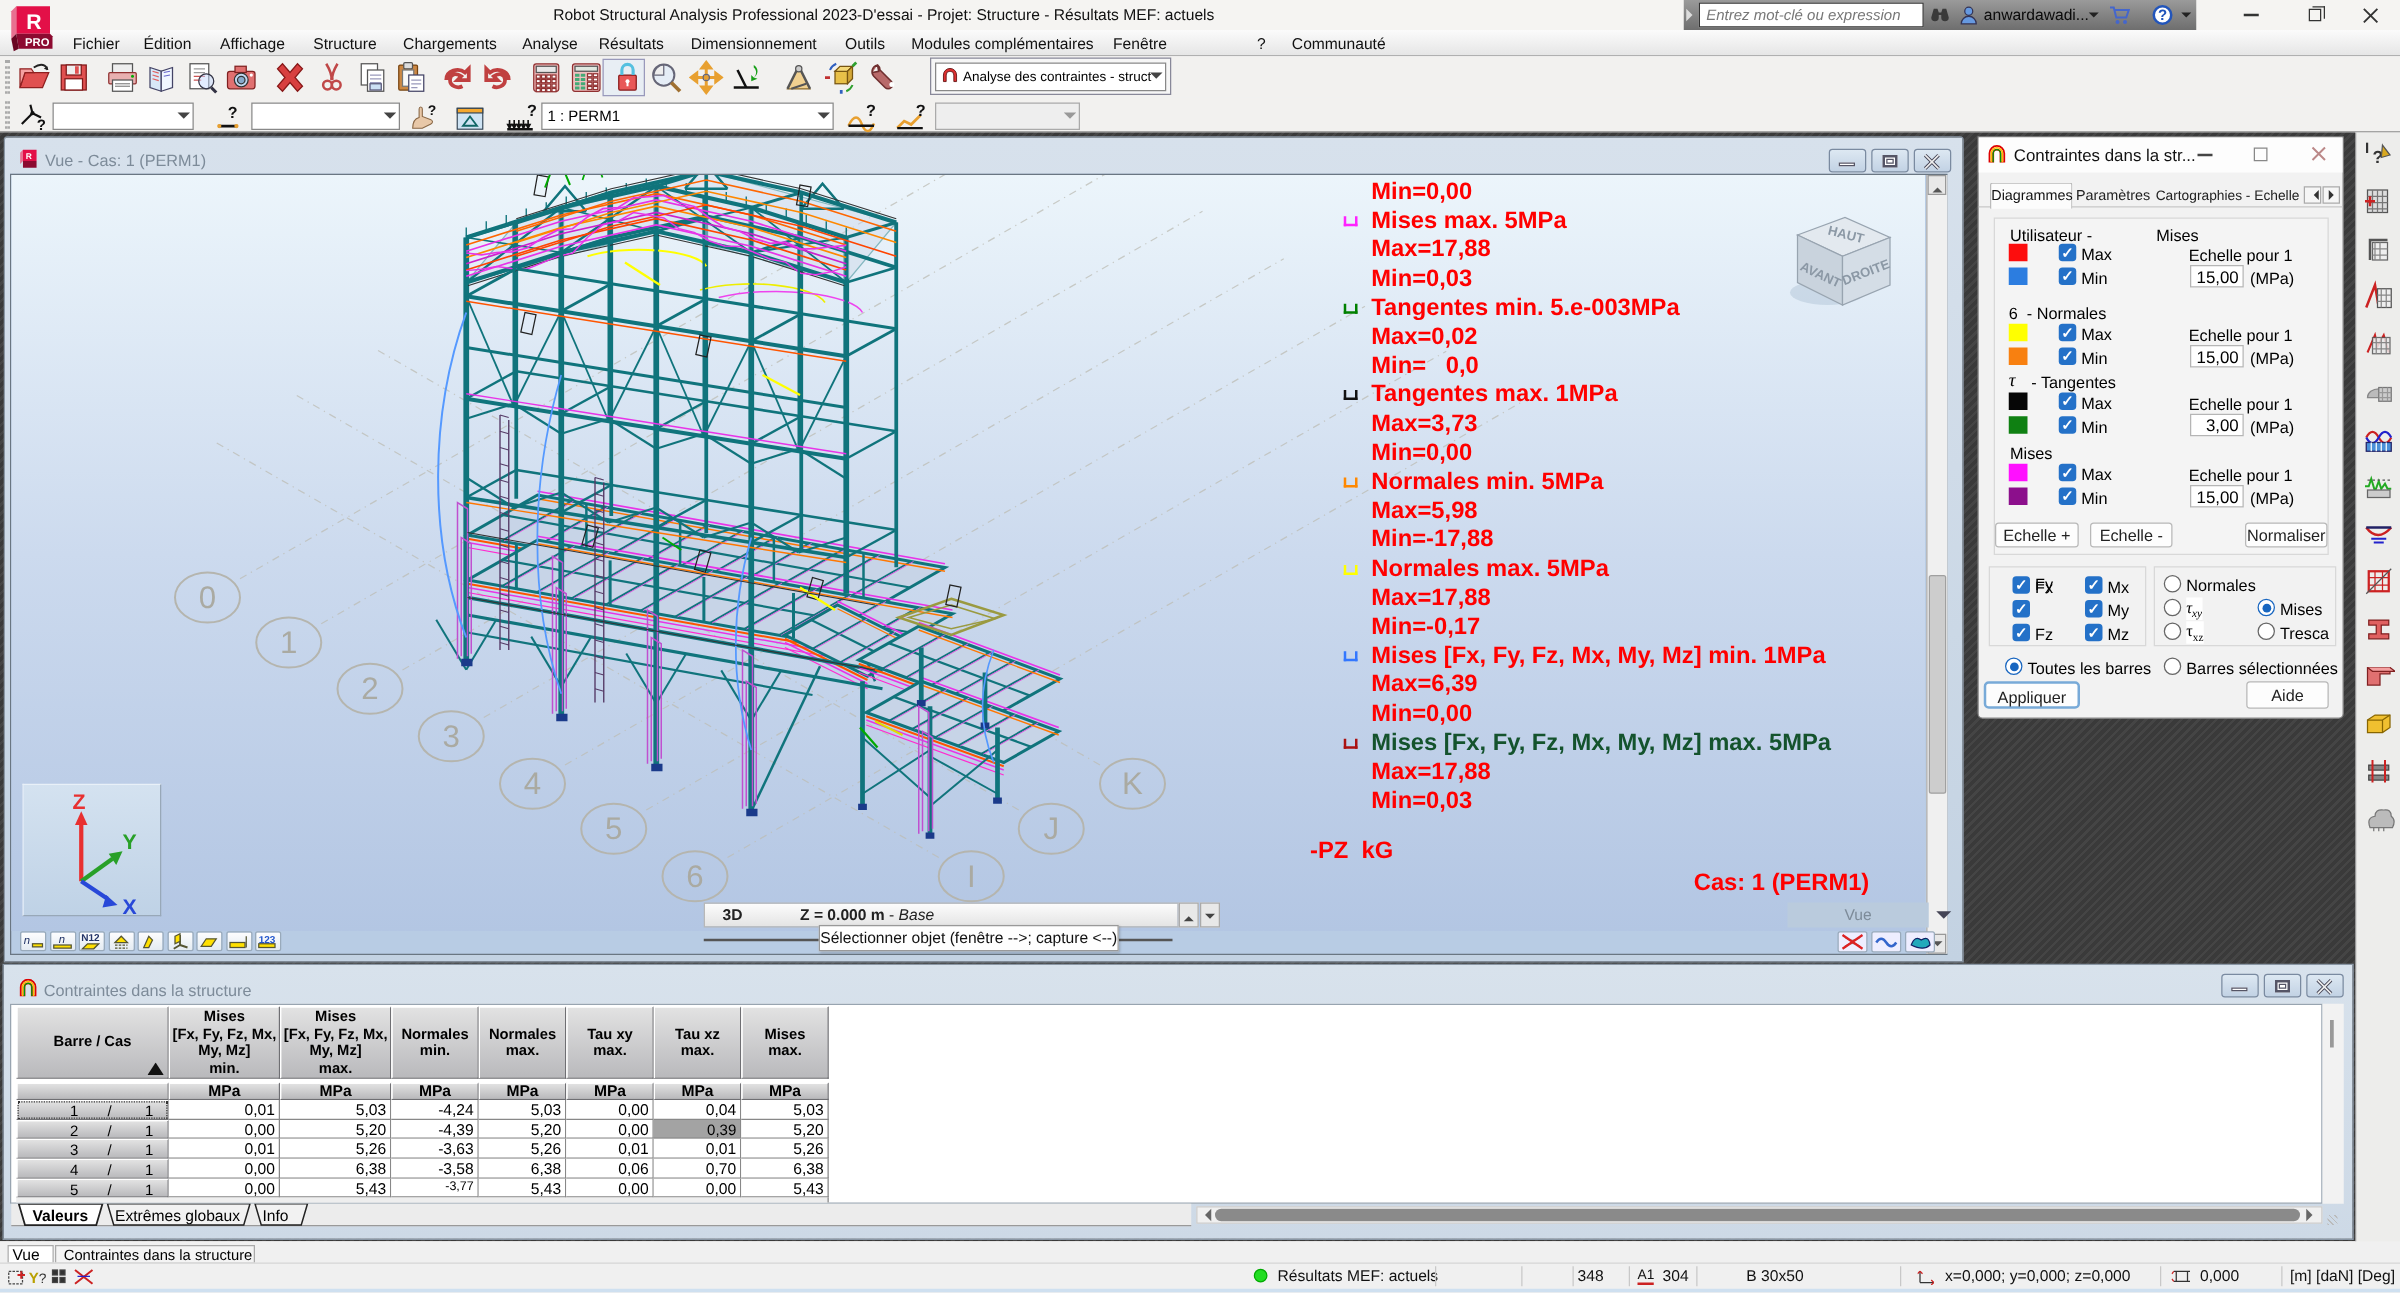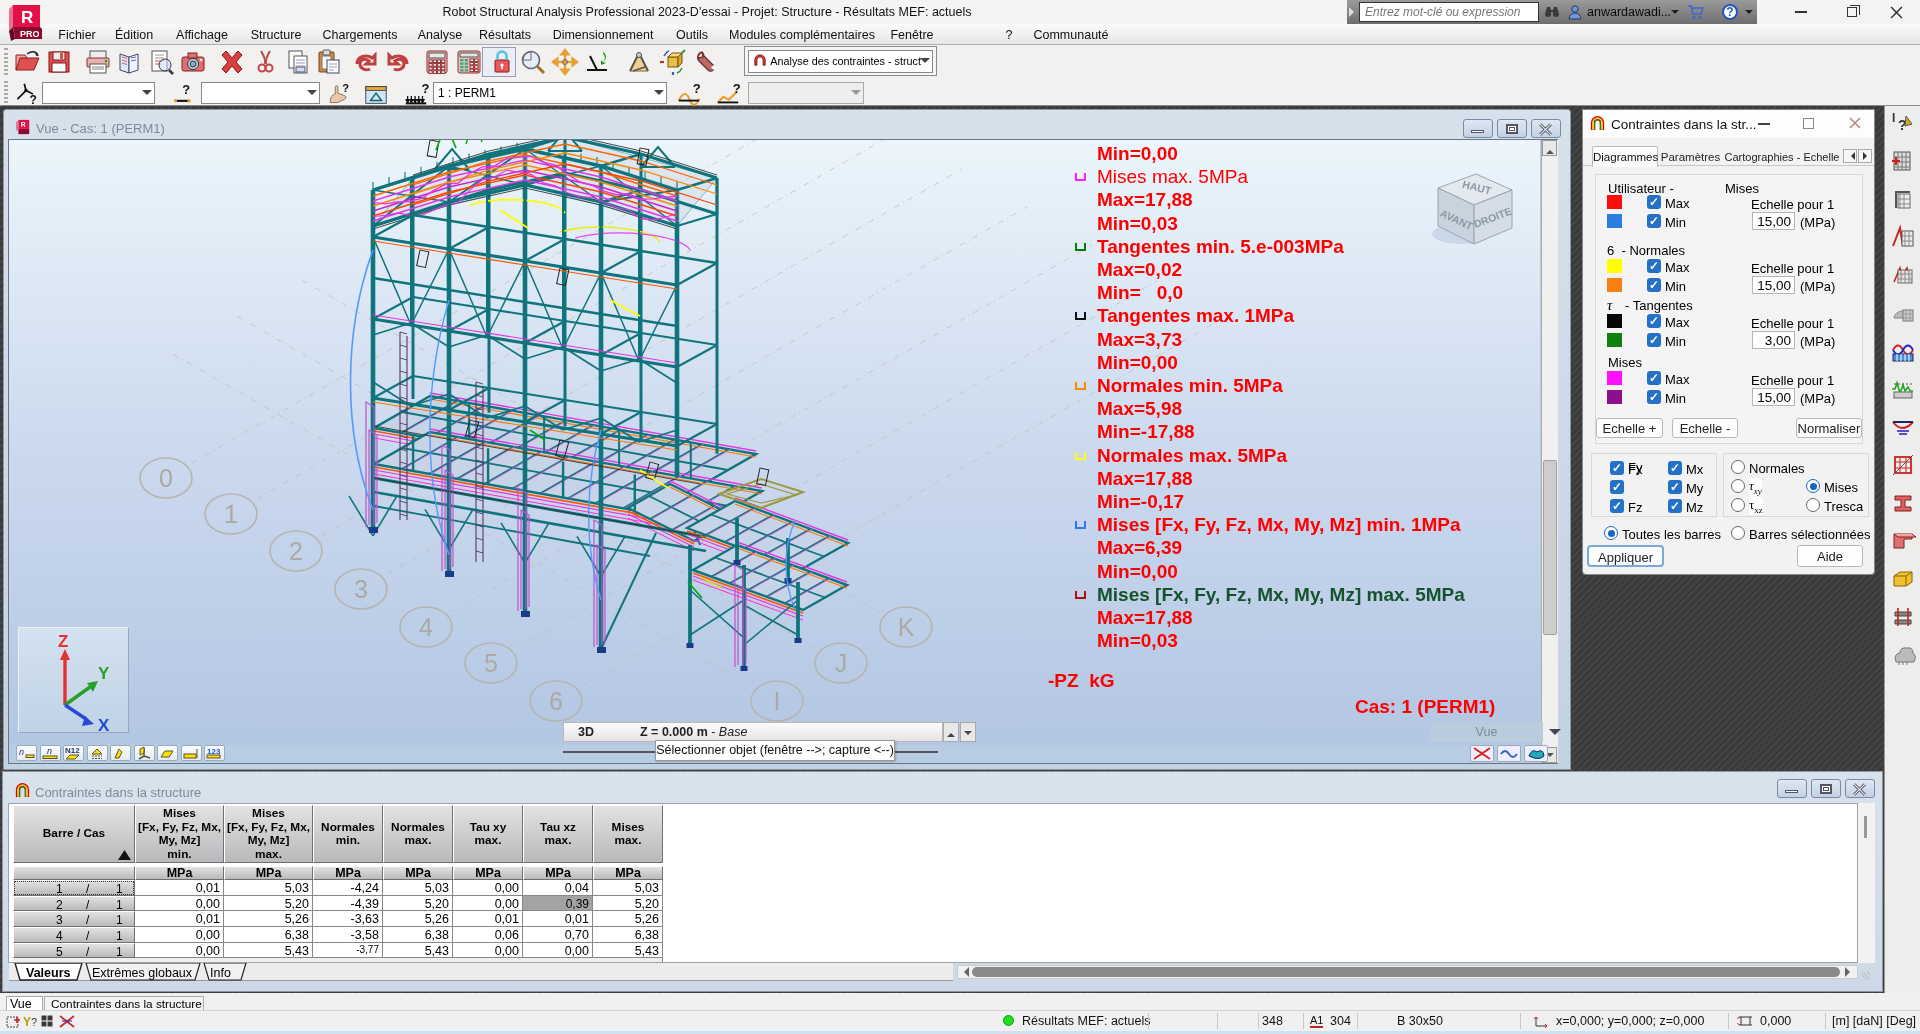--- a/index.html
+++ b/index.html
@@ -723,21 +723,21 @@
       <line x1="691.0" y1="437.0" x2="713.0" y2="448.0" stroke="#dddd00" stroke-width="1.6"></line>
       <polyline points="427.0,10.0 437.0,-16.0 447.0,8.0" fill="none" stroke="#00aa00" stroke-width="1.6"></polyline>
       <polyline points="457.0,4.0 465.0,-20.0 473.0,2.0" fill="none" stroke="#00aa00" stroke-width="1.4"></polyline>
       <line x1="679.0" y1="442.0" x2="693.0" y2="458.0" stroke="#00aa00" stroke-width="1.8"></line>
       <line x1="521.0" y1="290.0" x2="536.0" y2="300.0" stroke="#00aa00" stroke-width="1.6"></line>
       <line x1="365.0" y1="286.0" x2="691.0" y2="344.0" stroke="#333" stroke-width="0.9"></line>
       <line x1="365.0" y1="338.0" x2="691.0" y2="396.0" stroke="#333" stroke-width="0.9"></line>
     </svg></div>
 <div style="position:absolute;left:1097px;top:143px;font-size:19px;font-weight:bold;color:#f00;white-space:nowrap">Min=0,00</div>
 <div style="position:absolute;left:1075px;top:173.2px;width:11px;height:8px;border:2.5px solid #ff22ff;border-top:none"></div>
-<div style="position:absolute;left:1097px;top:166.2px;font-size:19px;font-weight:normal;color:#f00;white-space:nowrap">Mises max. 5MPa</div>
+<div style="position:absolute;left:1097px;top:166.2px;font-size:19px;font-weight:bold;color:#f00;white-space:nowrap">Mises max. 5MPa</div>
 <div style="position:absolute;left:1097px;top:189.39999999999998px;font-size:19px;font-weight:bold;color:#f00;white-space:nowrap">Max=17,88</div>
 <div style="position:absolute;left:1097px;top:212.59999999999997px;font-size:19px;font-weight:bold;color:#f00;white-space:nowrap">Min=0,03</div>
 <div style="position:absolute;left:1075px;top:242.79999999999995px;width:11px;height:8px;border:2.5px solid #008000;border-top:none"></div>
 <div style="position:absolute;left:1097px;top:235.79999999999995px;font-size:19px;font-weight:bold;color:#f00;white-space:nowrap">Tangentes min. 5.e-003MPa</div>
 <div style="position:absolute;left:1097px;top:258.99999999999994px;font-size:19px;font-weight:bold;color:#f00;white-space:nowrap">Max=0,02</div>
 <div style="position:absolute;left:1097px;top:282.19999999999993px;font-size:19px;font-weight:bold;color:#f00;white-space:nowrap">Min=&nbsp;&nbsp;&nbsp;0,0</div>
 <div style="position:absolute;left:1075px;top:312.3999999999999px;width:11px;height:8px;border:2.5px solid #111111;border-top:none"></div>
 <div style="position:absolute;left:1097px;top:305.3999999999999px;font-size:19px;font-weight:bold;color:#f00;white-space:nowrap">Tangentes max. 1MPa</div>
 <div style="position:absolute;left:1097px;top:328.5999999999999px;font-size:19px;font-weight:bold;color:#f00;white-space:nowrap">Max=3,73</div>
 <div style="position:absolute;left:1097px;top:351.7999999999999px;font-size:19px;font-weight:bold;color:#f00;white-space:nowrap">Min=0,00</div>

